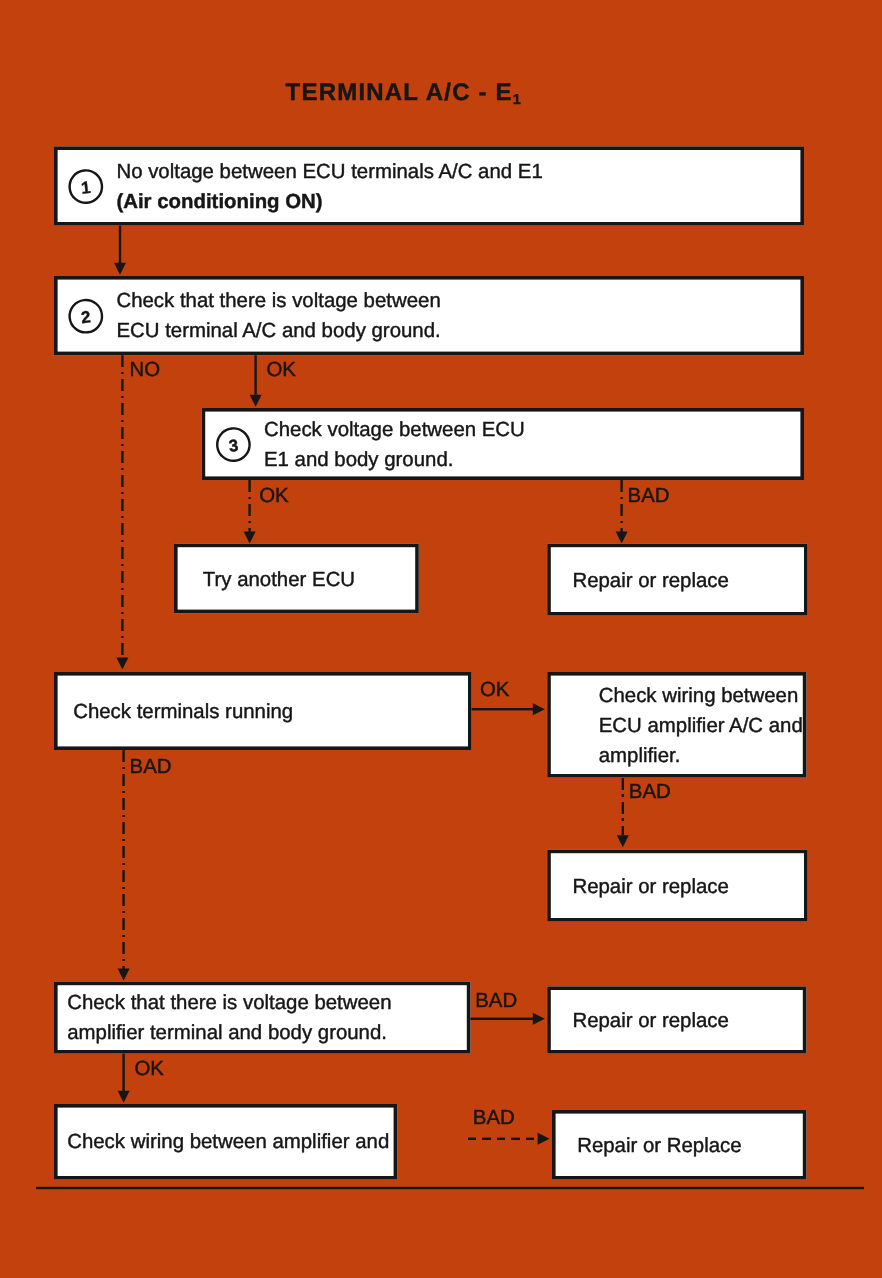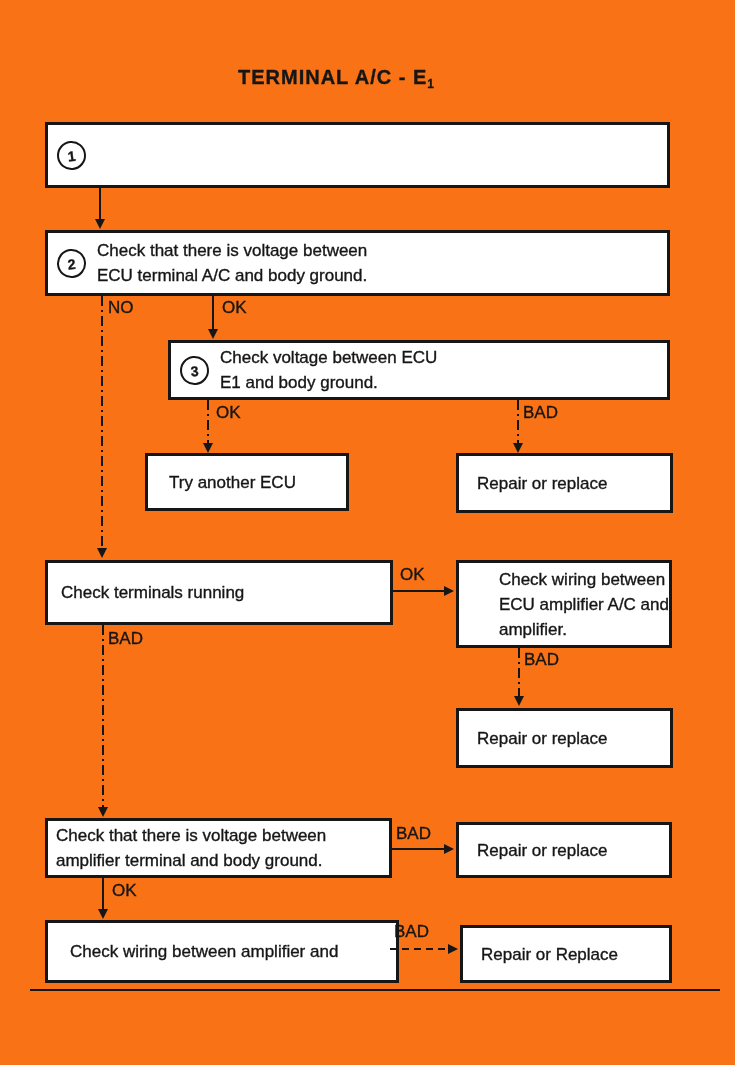--- a/index.html
+++ b/index.html
@@ -1,17 +1,17 @@
 <!DOCTYPE html>
 <html><head>
 <meta charset="utf-8">
 <style>
   html,body{margin:0;padding:0;background:#ffffff;}
   .page{
-    position:relative;width:735px;height:1065px;background:#f97316;
+    position:relative;width:735px;height:1065px;background:#c2410c;
     font-family:"Liberation Sans","DejaVu Sans",sans-serif;color:#161616;
     -webkit-text-stroke:0.35px #161616;overflow:hidden;
   }
   .title{position:absolute;font-size:20px;font-weight:700;letter-spacing:1px;white-space:nowrap;}
   .title .sub{font-size:12px;vertical-align:-4px;font-weight:700;}
   .box{
     position:absolute;box-sizing:border-box;border:3px solid #161616;background:#ffffff;
     display:flex;align-items:center;
   }
   .txt{font-size:17px;line-height:25px;white-space:nowrap;}
@@ -36,20 +36,22 @@
 
 <div class="page">
 
   <div class="title" style="left:238px;top:66px;"><span>TERMINAL A/C - E</span><span class="sub">1</span></div>
 
   <div class="box" style="left:45px;top:122px;width:625px;height:66px;">
     <span class="circ">
         <span>1</span>
       </span>
     <span class="lines">
+      <span class="txt">No voltage between ECU terminals A/C and E1</span>
+      <span class="txt bold">(Air conditioning ON)</span>
     </span>
   </div>
 
   <div class="vl" style="left:99px;top:188px;height:33px;"></div>
   <div class="ah-d" style="left:95px;top:219px;"></div>
 
   <div class="box" style="left:45px;top:230px;width:625px;height:66px;">
     <span class="circ">
         <span>2</span>
       </span>
@@ -133,21 +135,21 @@
   <div class="ah-r" style="left:444px;top:844px;"></div>
 
   <div class="box" style="left:456px;top:822px;width:216px;height:56px;padding-left:18px;">
     <span class="txt">Repair or replace</span>
   </div>
 
   <div class="elabel" style="left:112px;top:881px;">OK</div>
   <div class="vl" style="left:102px;top:878px;height:32px;"></div>
   <div class="ah-d" style="left:98px;top:909px;"></div>
 
-  <div class="box" style="left:45px;top:920px;width:354px;height:63px;padding-left:22px;">
+  <div class="box" style="left:45px;top:920px;width:286px;height:63px;padding-left:8px;">
     <span class="lines">
       <span class="txt">Check wiring between amplifier and</span>
     </span>
   </div>
 
   <div class="elabel" style="left:394px;top:922px;">BAD</div>
   <div class="hl dash" style="left:390px;top:948px;width:58px;"></div>
   <div class="ah-r" style="left:448px;top:944px;"></div>
 
   <div class="box" style="left:460px;top:925px;width:212px;height:58px;padding-left:18px;">

